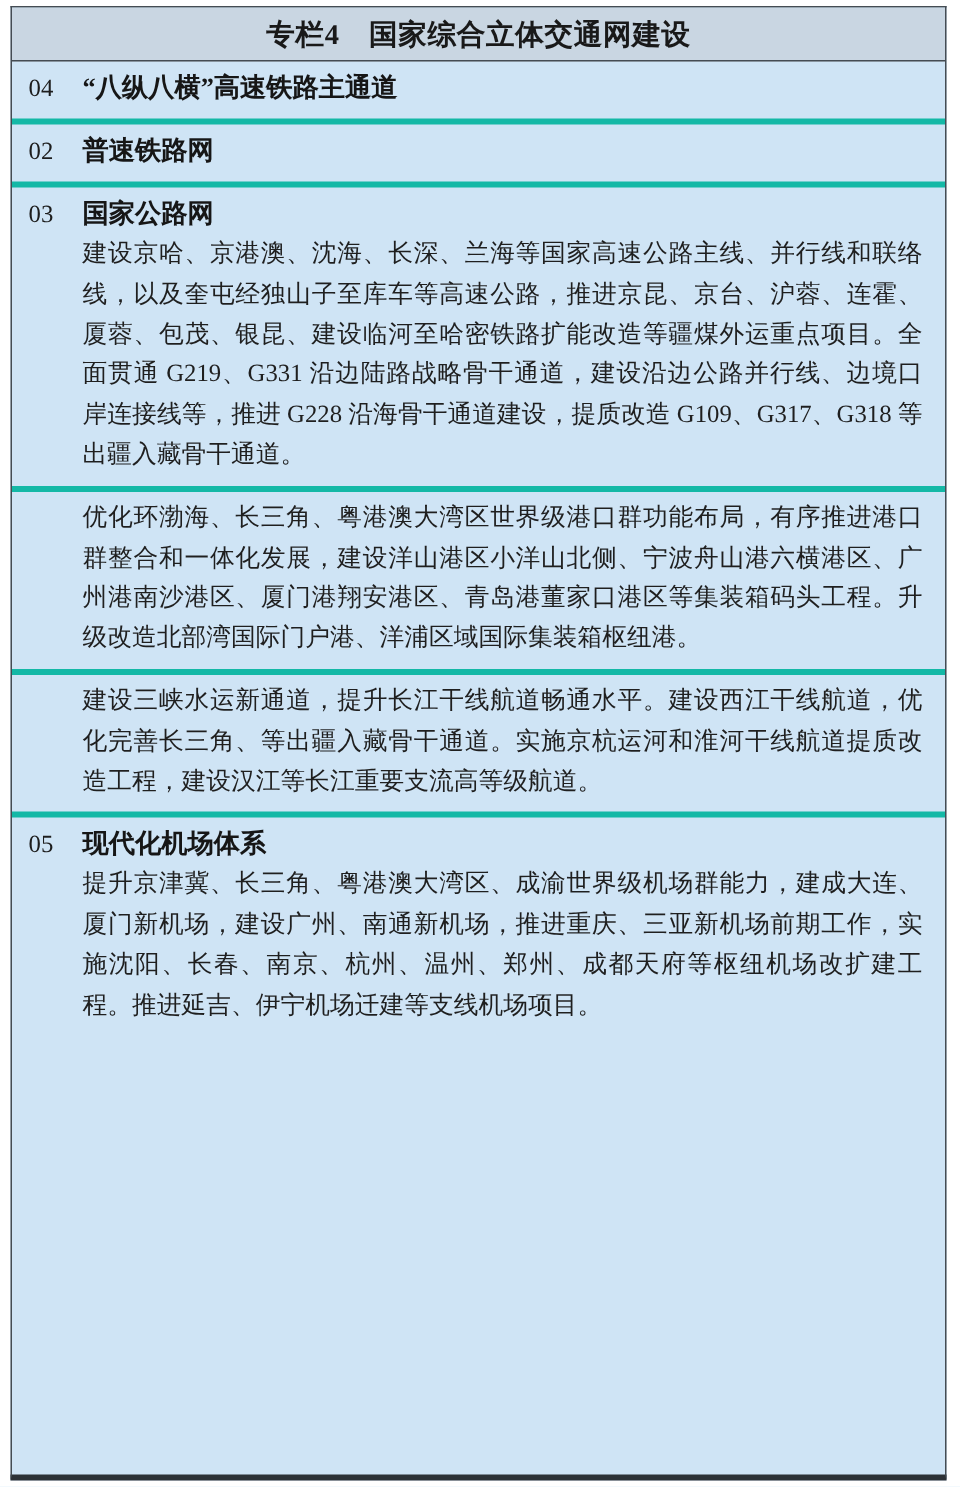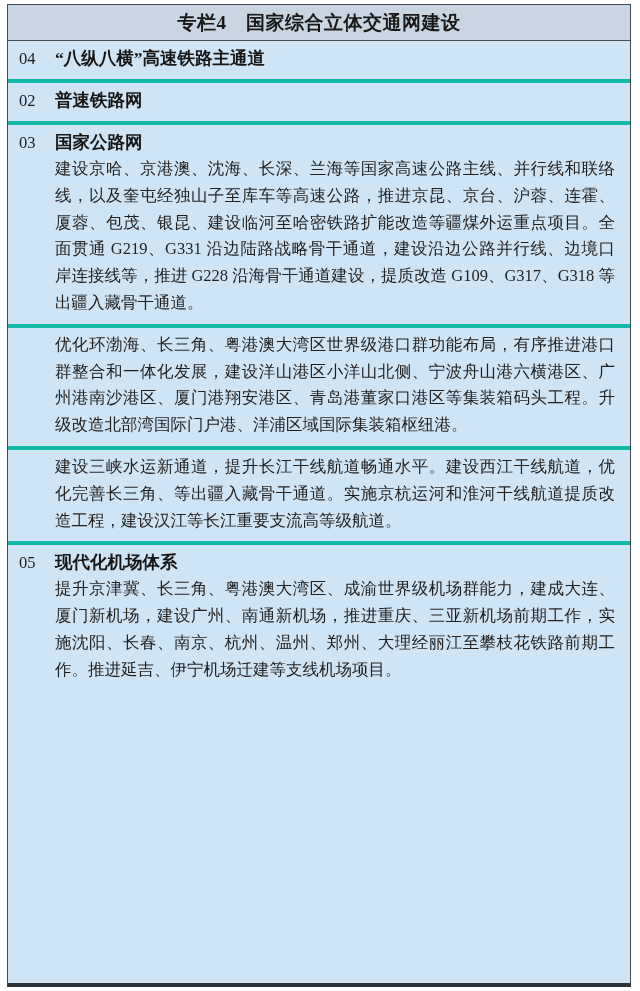--- a/index.html
+++ b/index.html
@@ -96,16 +96,16 @@
 
   <div class="sec">
     <p class="sec-body">建设三峡水运新通道，提升长江干线航道畅通水平。建设西江干线航道，优化完善长三角、等出疆入藏骨干通道。实施京杭运河和淮河干线航道提质改造工程，建设汉江等长江重要支流高等级航道。</p>
   </div>
 
   <div class="sec">
     <div class="sec-head">
       <span class="sec-num">05</span>
       <span class="sec-title">现代化机场体系</span>
     </div>
-    <p class="sec-body">提升京津冀、长三角、粤港澳大湾区、成渝世界级机场群能力，建成大连、厦门新机场，建设广州、南通新机场，推进重庆、三亚新机场前期工作，实施沈阳、长春、南京、杭州、温州、郑州、大理经丽江至攀枝花铁路前期工作。推进延吉、伊宁机场迁建等支线机场项目。</p>
+    <p class="sec-body">提升京津冀、长三角、粤港澳大湾区、成渝世界级机场群能力，建成大连、厦门新机场，建设广州、南通新机场，推进重庆、三亚新机场前期工作，实施沈阳、长春、南京、杭州、温州、郑州、成都天府等枢纽机场改扩建工程。推进延吉、伊宁机场迁建等支线机场项目。</p>
   </div>
 </div>
 </div>
 
 </body></html>

